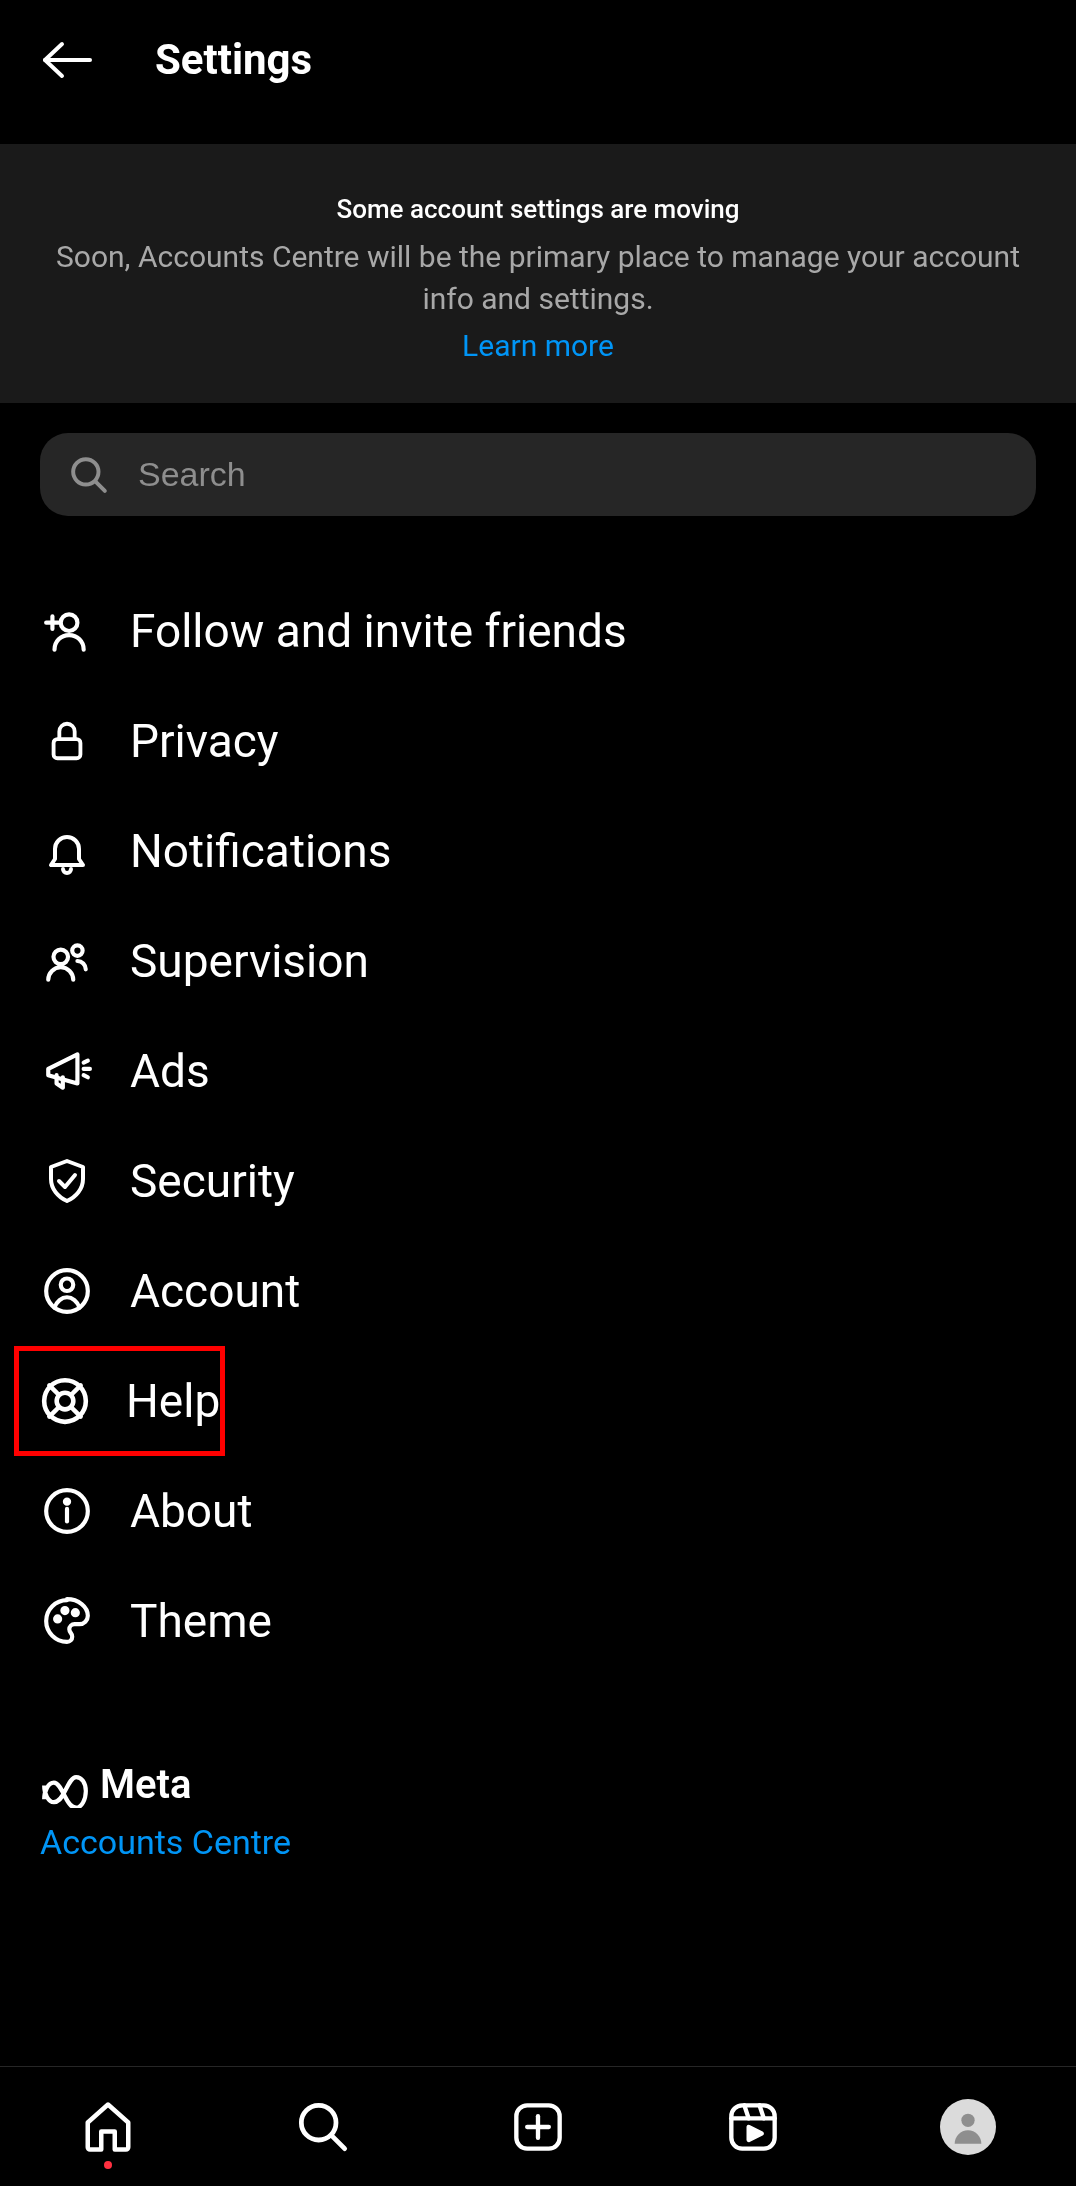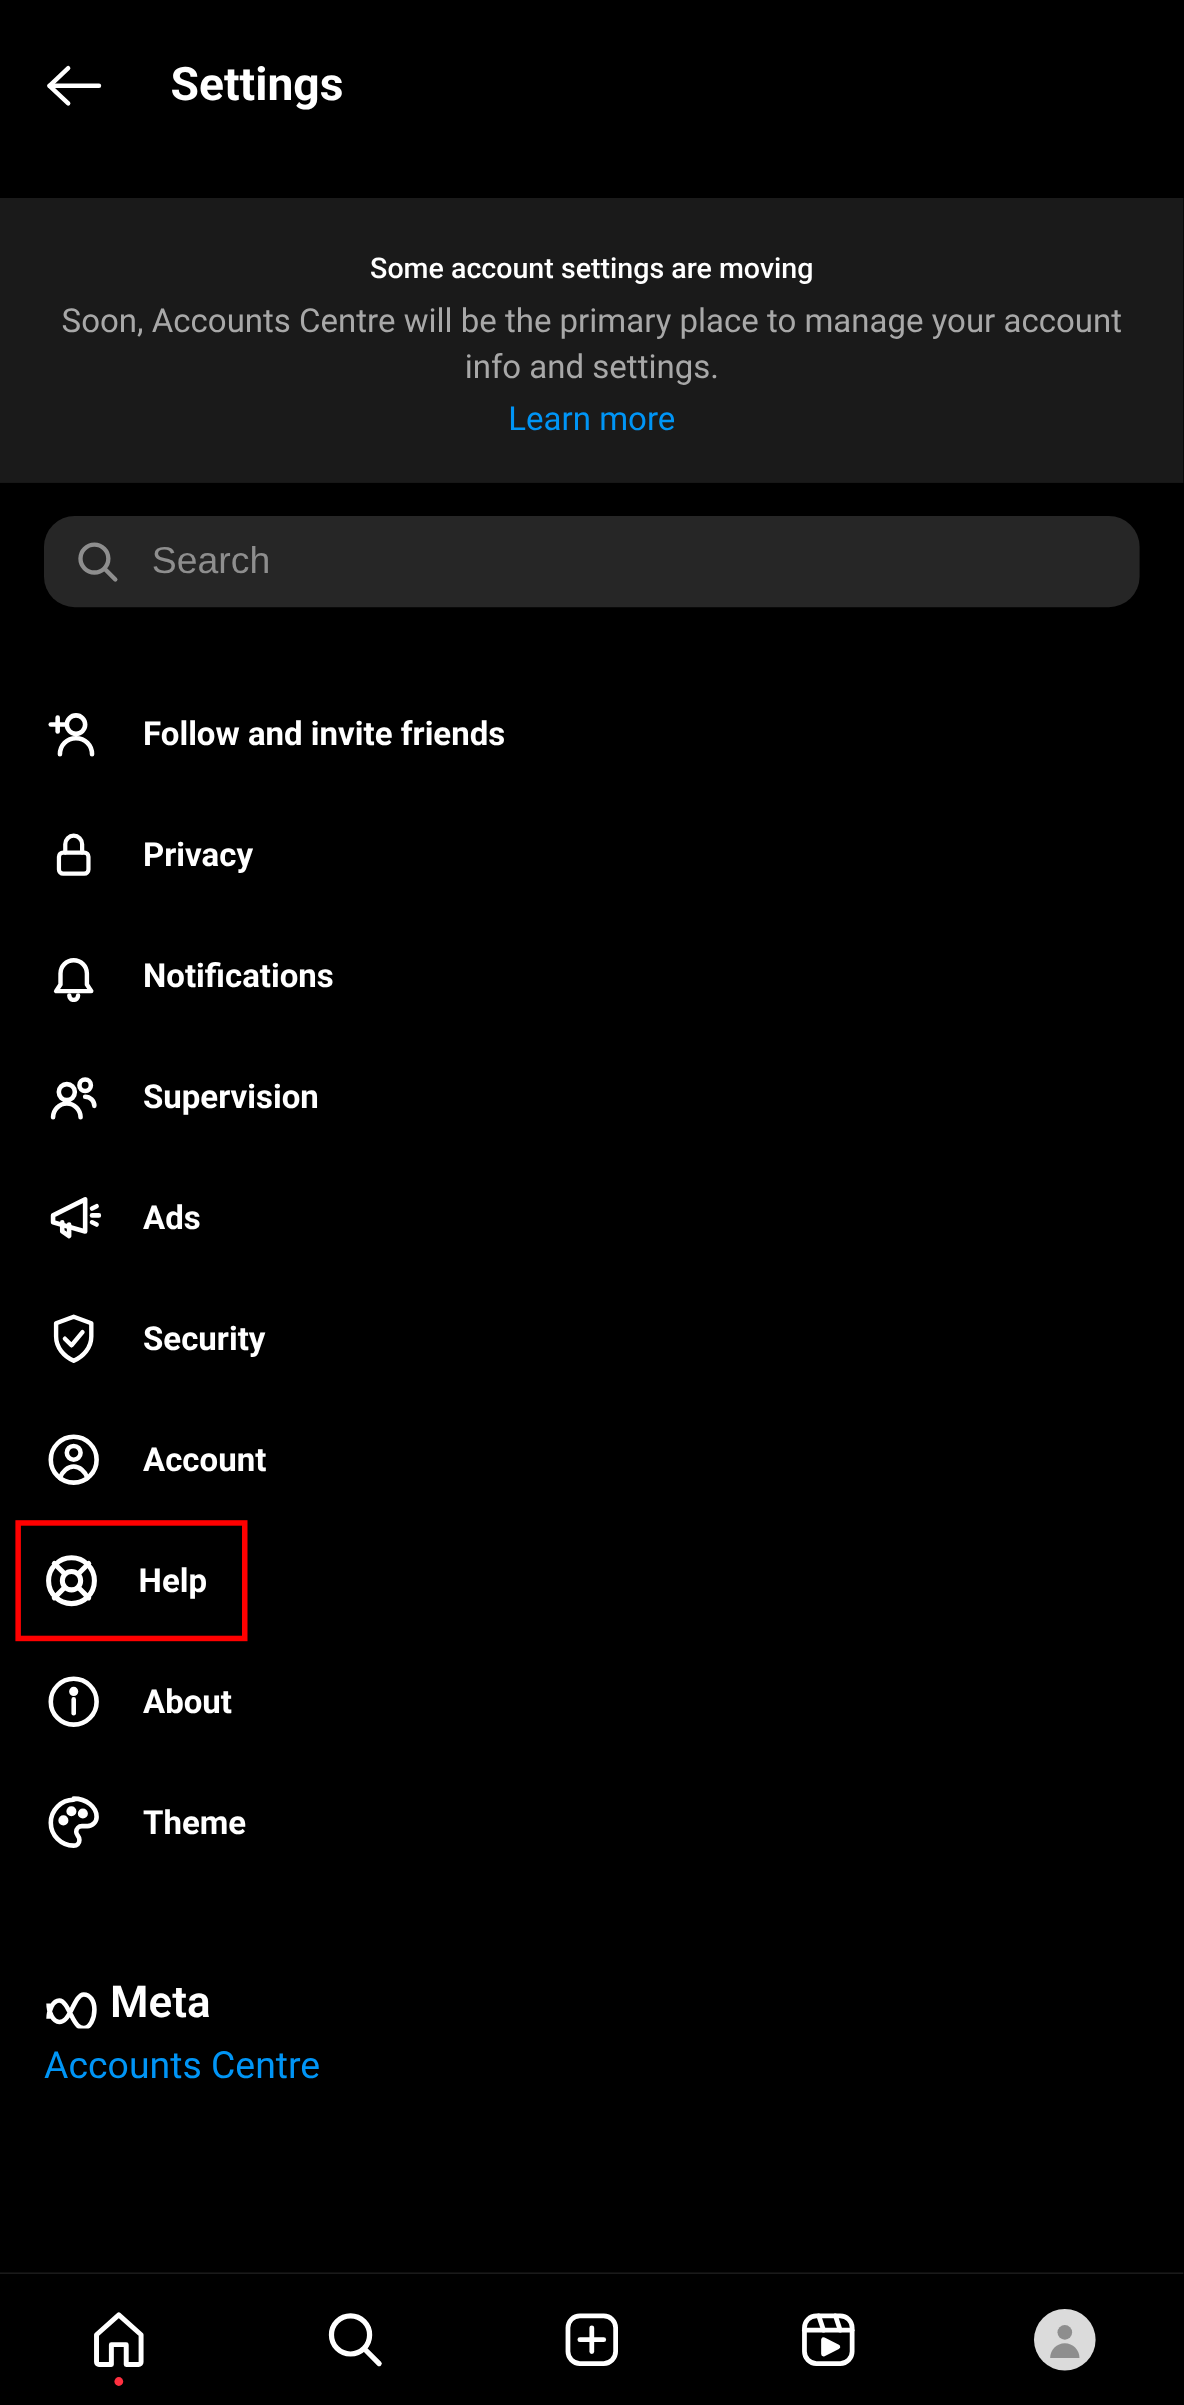--- a/index.html
+++ b/index.html
@@ -12,21 +12,21 @@
       height: 2186px;
       background: #000000;
       font-family: -apple-system, BlinkMacSystemFont, "Segoe UI", Roboto, Helvetica, Arial, sans-serif;
       color: #ffffff;
       overflow: hidden;
       position: relative;
     }
     .header {
       display: flex;
       align-items: center;
-      padding: 53px 40px;
+      padding: 35px 40px;
       gap: 60px;
     }
     .back-arrow {
       width: 55px;
       height: 40px;
       display: flex;
       align-items: center;
       justify-content: center;
     }
     .header-title {
@@ -100,22 +100,22 @@
     }
     .menu-icon {
       width: 54px;
       height: 54px;
       display: flex;
       align-items: center;
       justify-content: center;
       color: #ffffff;
     }
     .menu-label {
-      font-size: 30px;
-      font-weight: 700;
+      font-size: 46px;
+      font-weight: 400;
       color: #ffffff;
     }
     .meta-section {
       padding: 55px 40px 0 40px;
     }
     .meta-logo {
       display: flex;
       align-items: flex-end;
       gap: 10px;
       margin-bottom: 14px;

